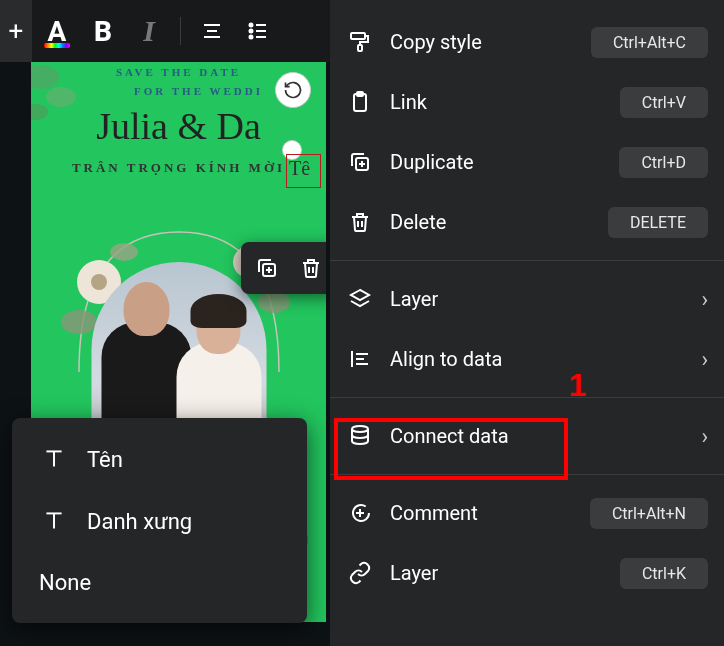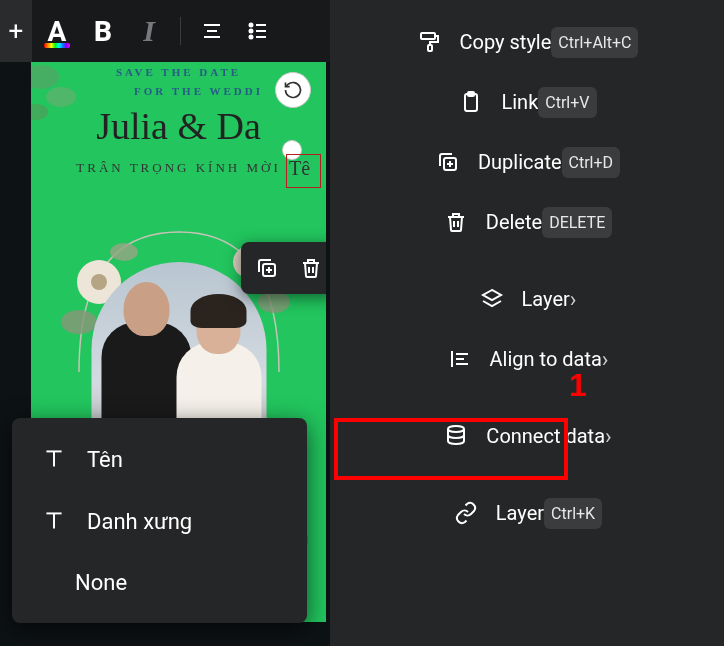--- a/index.html
+++ b/index.html
@@ -105,20 +105,21 @@
     color: #222;
   }
   .invite-line {
     position: absolute;
     top: 98px; left: 0; right: 0;
     text-align: center;
     font-family: serif;
     color: #333;
     font-size: 13px;
     letter-spacing: 3px;
+    font-weight: bold;
   }
   .sel-box {
     position: absolute;
     top: 92px; left: 255px;
     width: 35px; height: 34px;
     border: 1px solid #b91c1c;
   }
   .rotate-handle {
     position: absolute;
     top: 10px; left: 244px;
@@ -212,21 +213,20 @@
   
   .context-menu {
     position: absolute;
     top: 0; right: 0;
     width: 394px;
     height: 646px;
     background: #252627;
     display: flex;
     flex-direction: column;
     padding: 12px 0;
-    align-items: center;
   }
   .menu-item {
     display: flex;
     align-items: center;
     height: 60px;
     padding: 0 16px;
     cursor: pointer;
     position: relative;
   }
   .menu-icon {
@@ -234,21 +234,21 @@
     display: flex; align-items: center; justify-content: center;
     margin-right: 16px;
     flex-shrink: 0;
   }
   .menu-label {
     font-size: 20px;
     flex: 1;
   }
   .menu-shortcut {
     background: #3a3c3e;
-    padding: 6px 7px;
+    padding: 6px 22px;
     border-radius: 6px;
     font-size: 16px;
     color: #e8e8e8;
   }
   .menu-sep {
     height: 1px;
     background: #3a3c3e;
     margin: 8px 0;
   }
   .chevron {
@@ -307,21 +307,20 @@
     width: 30px; height: 30px;
     display: flex; align-items: center; justify-content: center;
     margin-right: 18px;
     font-family: serif;
     font-size: 26px;
   }
   .none-item {
     padding: 18px 20px;
     font-size: 22px;
     cursor: pointer;
-    margin-left: 36px;
   }
 
   svg { display: block; }
 </style>
 </head>
 <body>
 
 <div class="toolbar">
   <div class="tool-btn plus">+</div>
   <div class="tool-btn text-color">
@@ -527,20 +526,31 @@
           <path d="M4 5v6c0 1.7 3.6 3 8 3s8-1.3 8-3V5"></path>
           <path d="M4 11v6c0 1.7 3.6 3 8 3s8-1.3 8-3v-6"></path>
         </svg>
     </div>
     <span class="menu-label">Connect data</span>
     <span class="chevron">›</span>
   </div>
 
   <div class="menu-sep"></div>
 
+  <div class="menu-item">
+    <div class="menu-icon">
+      <svg width="24" height="24" viewBox="0 0 24 24" fill="none" stroke="#fff" stroke-width="2">
+          <path d="M21 12a8 8 0 1 1-3.3-6.5"></path>
+          <line x1="12" y1="8" x2="12" y2="16"></line>
+          <line x1="8" y1="12" x2="16" y2="12"></line>
+        </svg>
+    </div>
+    <span class="menu-label">Comment</span>
+    <span class="menu-shortcut">Ctrl+Alt+N</span>
+  </div>
 
   <div class="menu-item">
     <div class="menu-icon">
       <svg width="24" height="24" viewBox="0 0 24 24" fill="none" stroke="#fff" stroke-width="2">
           <path d="M10 13a5 5 0 0 0 7 0l3-3a5 5 0 0 0-7-7l-1.5 1.5"></path>
           <path d="M14 11a5 5 0 0 0-7 0l-3 3a5 5 0 0 0 7 7l1.5-1.5"></path>
         </svg>
     </div>
     <span class="menu-label">Layer</span>
     <span class="menu-shortcut">Ctrl+K</span>

